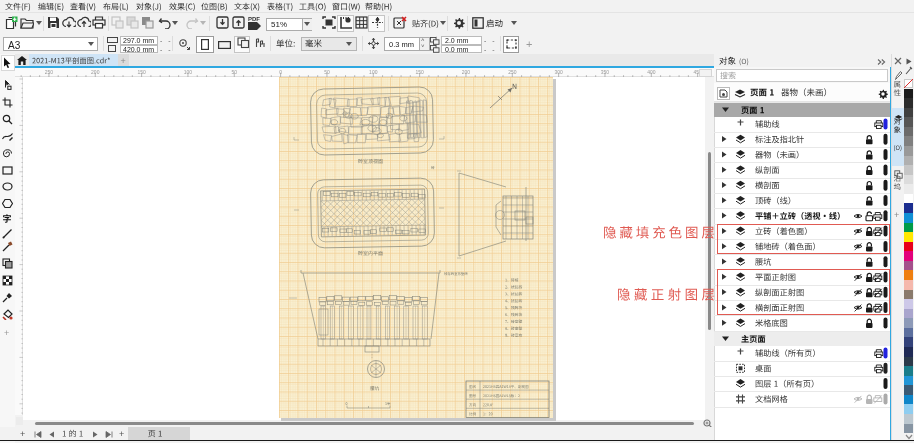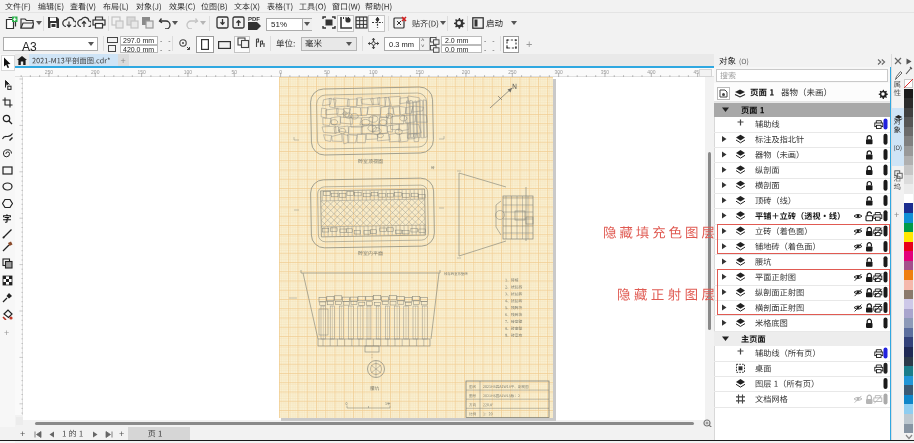--- a/index.html
+++ b/index.html
@@ -147,21 +147,21 @@
       <rect x="0.8" y="0.8" width="10.4" height="10.4" fill="none" stroke="#333" stroke-width="1.3"></rect>
       <rect x="2.5" y="2.5" width="3" height="7" fill="#333"></rect>
     </svg>
   <div class="caret" style="left:511px;top:21px"></div>
     <div class="sep" style="left:467px;top:16px;height:15px"></div>
   <div class="abs" style="left:0;top:32.5px;width:914px;height:1px;background:#e4e4e4"></div>
 
   <div class="abs" style="left:0;top:33px;width:914px;height:21px;background:#f2f2f2"></div>
 
   <div class="ibox" style="left:3px;top:36.5px;width:95px;height:14px"></div>
-  <div class="abs" style="left:22px;top:39.5px;font-size:12px;color:#222">A3</div>
+  <div class="abs" style="left:8px;top:39.5px;font-size:10px;color:#222">A3</div>
   <div class="caret" style="left:88px;top:41.5px"></div>
   <div class="sep" style="left:103px;top:36px;height:15px"></div>
 
   <svg class="ic" style="left:107px;top:37px" width="11" height="6" viewBox="0 0 11 6">
       <rect x="0.5" y="0.5" width="10" height="5" fill="none" stroke="#444" stroke-width="1"></rect>
     </svg>
   <svg class="ic" style="left:108px;top:44.5px" width="8" height="7" viewBox="0 0 8 7">
       <rect x="0.5" y="0.5" width="7" height="6" fill="none" stroke="#444" stroke-width="1"></rect>
     </svg>
   <div class="ibox" style="left:120px;top:36px;width:38px;height:8.5px;border-color:#bbb"></div>

